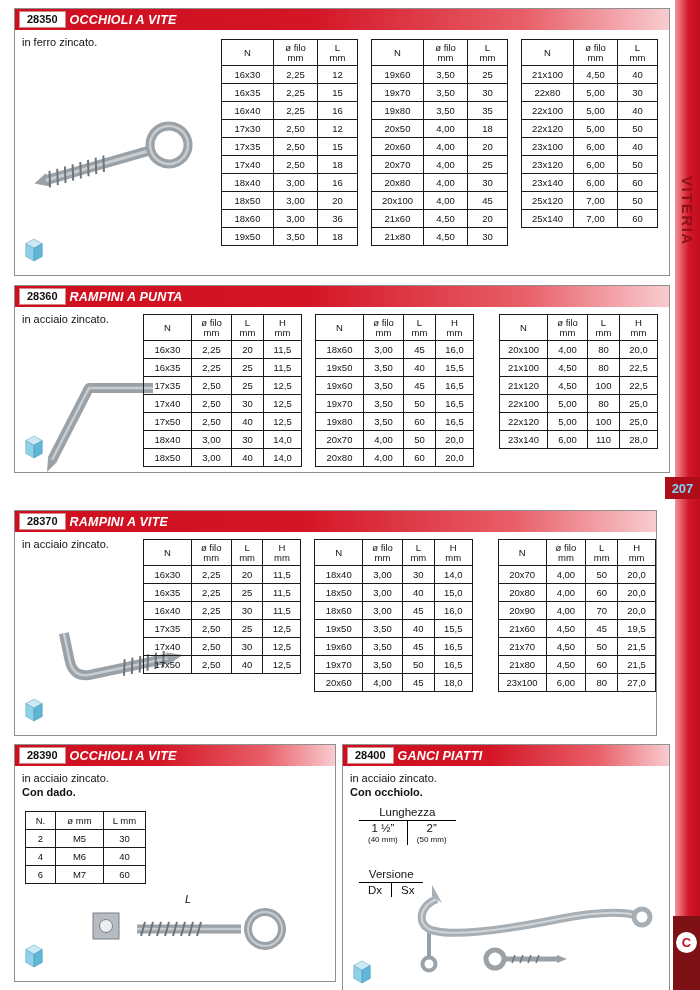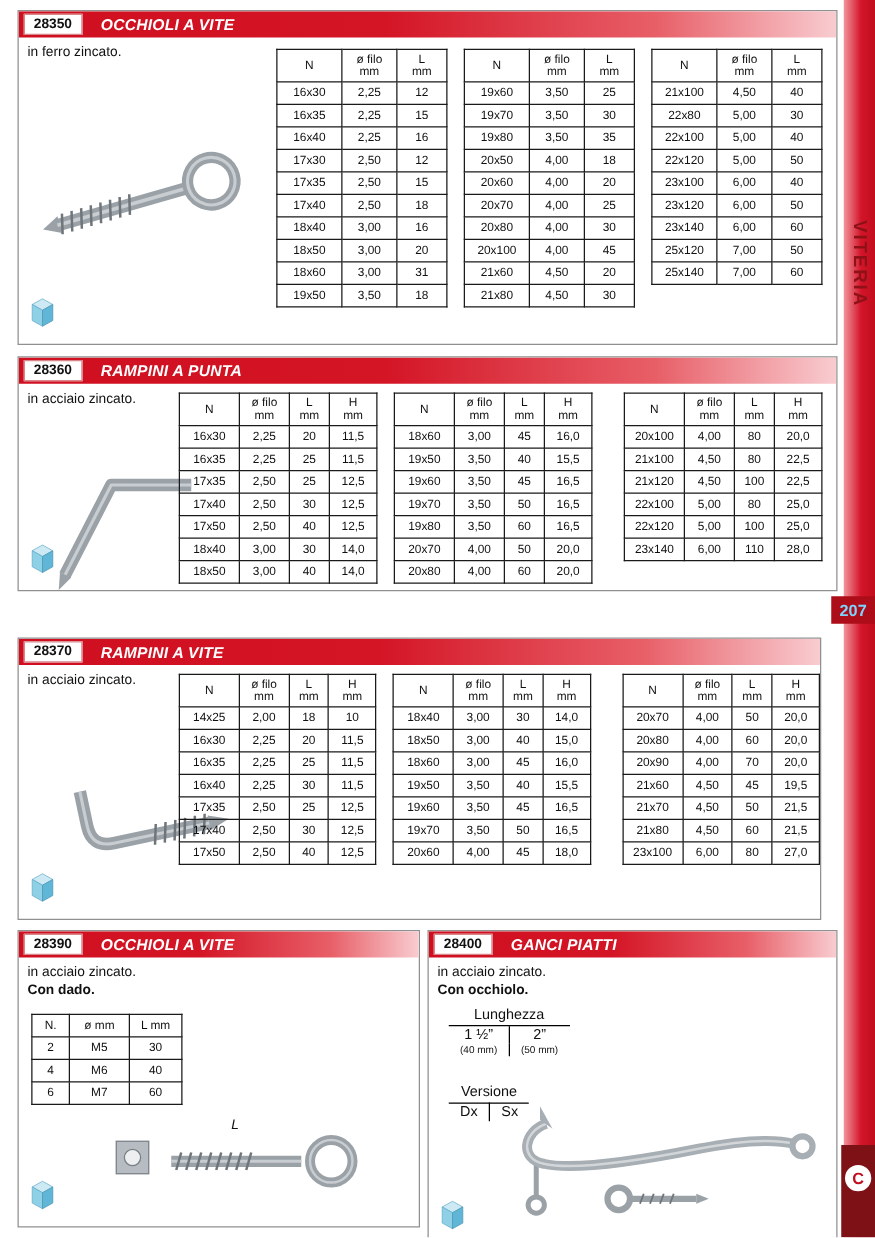--- a/index.html
+++ b/index.html
@@ -1,21 +1,21 @@
 <!DOCTYPE html>
 <html><head>
 <meta charset="utf-8">
 <style>
   * { box-sizing: border-box; margin: 0; padding: 0; }
   html,body { background:#fff; }
   body { font-family: "Liberation Sans", sans-serif; color:#111; }
   .page { position:relative; width:700px; height:990px; background:#fff; overflow:hidden; }
 
   .section { position:absolute; border:1px solid #909090; background:#fff; overflow:hidden; }
-  .sec-header { position:absolute; left:0; top:0; right:0; height:21px; display:flex; align-items:center; gap:15px; padding-left:4px;
+  .sec-header { position:absolute; left:0; top:0; right:0; height:21px; display:flex; align-items:center; gap:4px; padding-left:4px;
     background:linear-gradient(90deg,#cf0f1f 0%,#d41526 45%,#e85f68 78%,#f8ccd0 100%); }
   .code-box { background:#fff; border:1px solid #d8868c; font-weight:bold; font-size:11px; line-height:15px; padding:0 7px; color:#111; }
   .sec-title { color:#fff; font-weight:bold; font-style:italic; font-size:12.5px; letter-spacing:.2px; }
   .subtitle { position:absolute; left:7px; top:26px; font-size:11px; line-height:14px; color:#111; }
   .subtitle .bold { font-weight:bold; }
 
   .tables { position:absolute; display:flex; align-items:flex-start; }
   table.data { border-collapse:collapse; font-size:9.5px; table-layout:fixed; }
   table.data th, table.data td { border:1px solid #1a1a1a; text-align:center; font-weight:normal; padding:0 2px; height:18px; line-height:1.05; }
   table.data th { height:26px; }
@@ -141,21 +141,21 @@
               <td>16</td>
             </tr>
             <tr>
               <td>18x50</td>
               <td>3,00</td>
               <td>20</td>
             </tr>
             <tr>
               <td>18x60</td>
               <td>3,00</td>
-              <td>31</td>
+              <td>36</td>
             </tr>
             <tr>
               <td>19x50</td>
               <td>3,50</td>
               <td>18</td>
             </tr>
           </tbody>
         </table>
       <table class="data cols3">
           <thead>
@@ -485,26 +485,20 @@
       <table class="data cols4">
           <thead>
             <tr>
               <th>N</th>
               <th>ø filo<br>mm</th>
               <th>L<br>mm</th>
               <th>H<br>mm</th>
             </tr>
           </thead>
           <tbody>
-            <tr>
-              <td>14x25</td>
-              <td>2,00</td>
-              <td>18</td>
-              <td>10</td>
-            </tr>
             <tr>
               <td>16x30</td>
               <td>2,25</td>
               <td>20</td>
               <td>11,5</td>
             </tr>
             <tr>
               <td>16x35</td>
               <td>2,25</td>
               <td>25</td>

